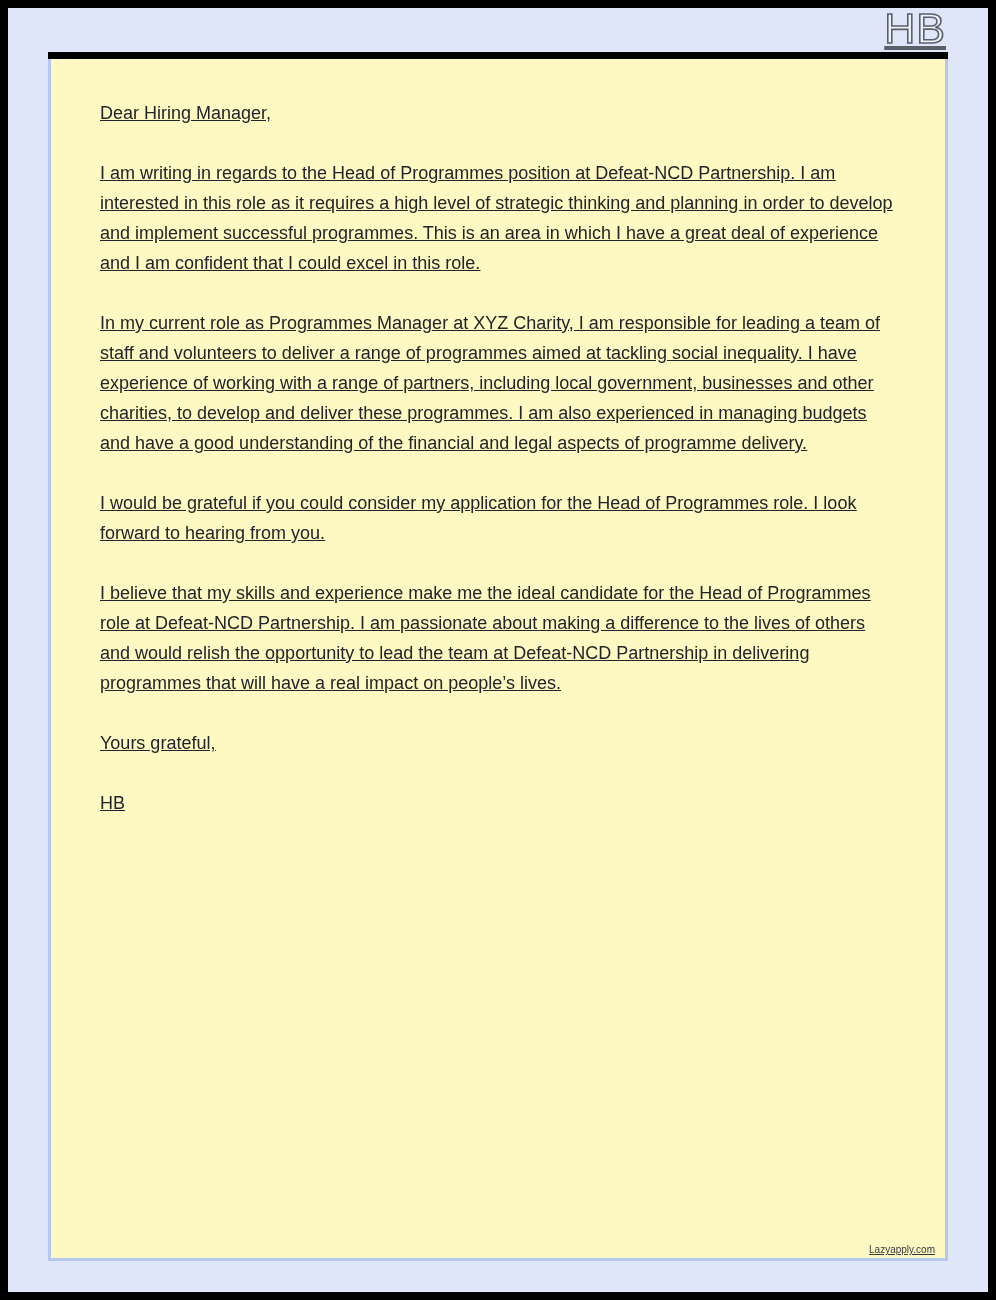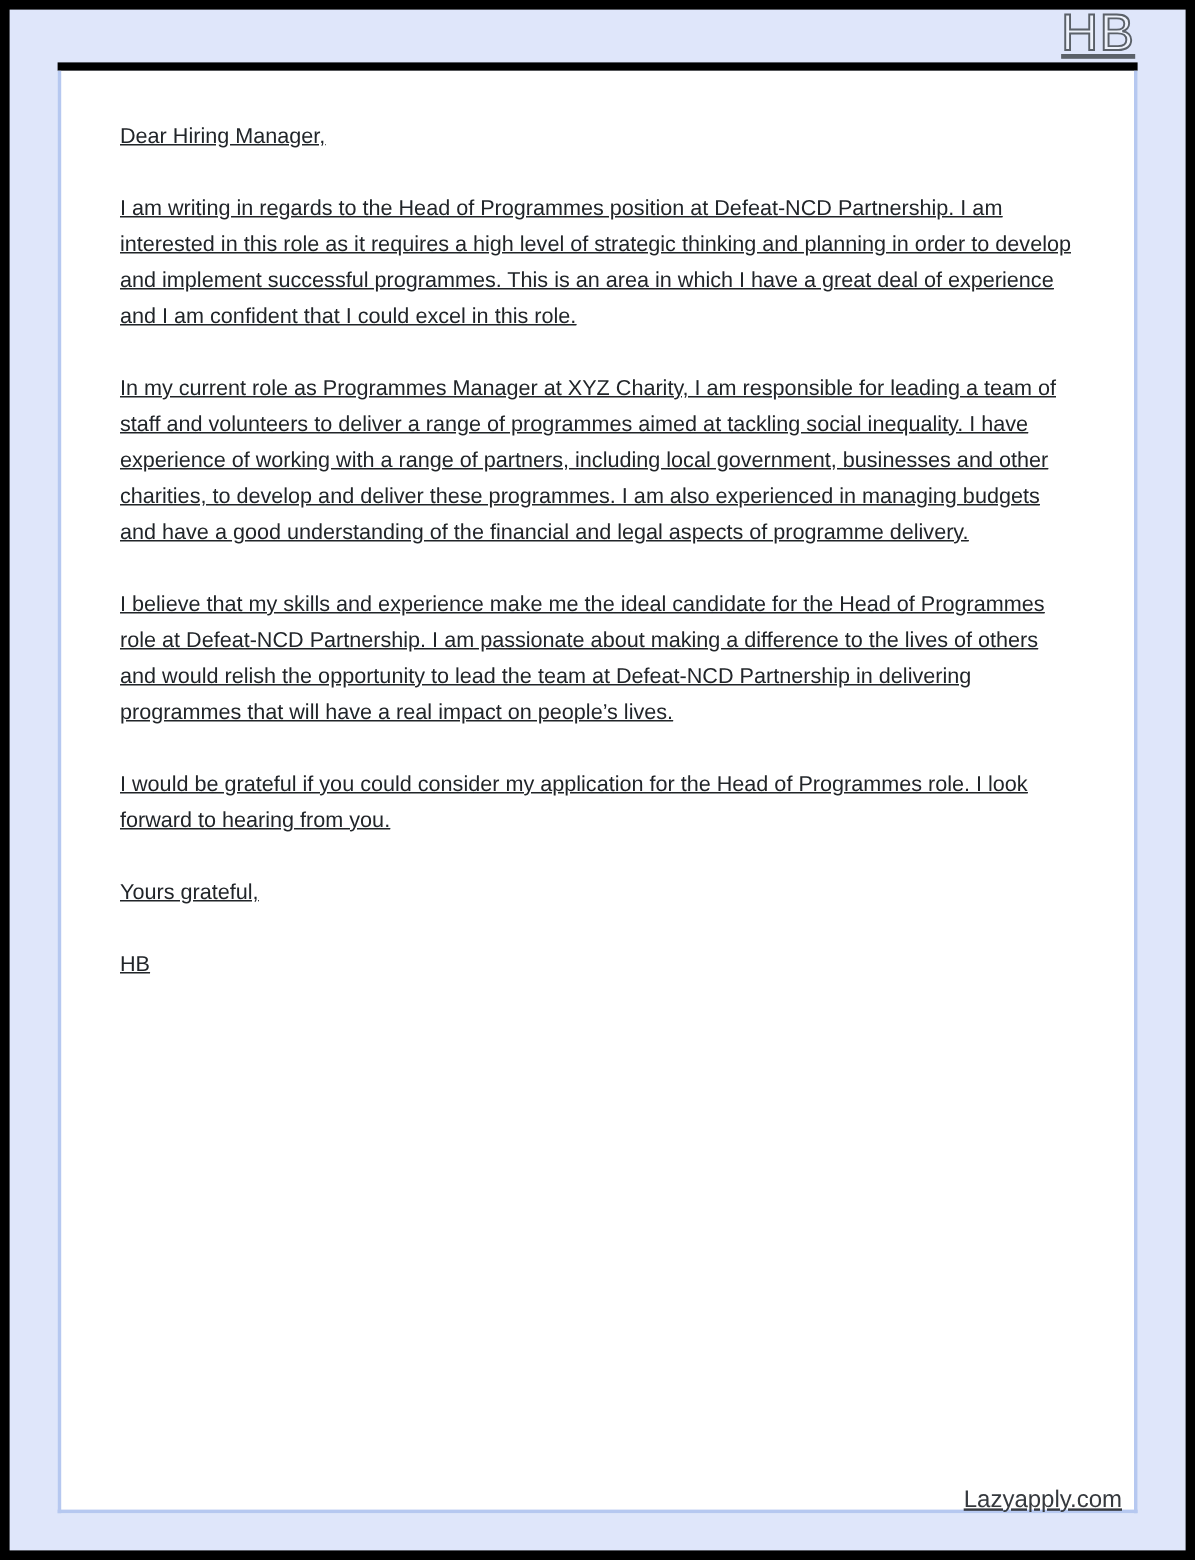--- a/index.html
+++ b/index.html
@@ -47,21 +47,21 @@
     width: 900px;
     height: 7px;
     background: var(--top_bar);
   }
   .letter-panel {
     position: absolute;
     left: 48px;
     top: 59px;
     width: 900px;
     height: 1202px;
-    background: #ffffff;
+    background: #fef9c3;
     border: 3px solid var(--panel_border);
     border-top: none;
   }
   .letter-content {
     padding: 39px 48px 0 49px;
     color: var(--text);
     font-size: 18px;
     line-height: 30px;
   }
   .letter-content p,
@@ -71,21 +71,21 @@
   .signature-name { margin-bottom: 0 !important; }
   .letter-date {
     margin-top: 10px;
     font-size: 19px;
     color: var(--date);
   }
   .watermark {
     position: absolute;
     right: 10px;
     bottom: 0px;
-    font-size: 20px;
+    font-size: 10px;
     line-height: 16px;
     color: var(--watermark);
     text-align: right;
   }
 </style>
 </head>
 <body>
 
 <div class="page-bg"></div>
 
@@ -95,23 +95,23 @@
 
 <div class="letter-panel">
   <div class="letter-content">
 
     <p class="block">Dear Hiring Manager,</p>
 
     <p>I am writing in regards to the Head of Programmes position at Defeat-NCD Partnership. I am interested in this role as it requires a high level of strategic thinking and planning in order to develop and implement successful programmes. This is an area in which I have a great deal of experience and I am confident that I could excel in this role.</p>
 
     <p>In my current role as Programmes Manager at XYZ Charity, I am responsible for leading a team of staff and volunteers to deliver a range of programmes aimed at tackling social inequality. I have experience of working with a range of partners, including local government, businesses and other charities, to develop and deliver these programmes. I am also experienced in managing budgets and have a good understanding of the financial and legal aspects of programme delivery.</p>
 
+    <p>I would be grateful if you could consider my application for the Head of Programmes role. I look forward to hearing from you.</p>
+
     <p>I believe that my skills and experience make me the ideal candidate for the Head of Programmes role at Defeat-NCD Partnership. I am passionate about making a difference to the lives of others and would relish the opportunity to lead the team at Defeat-NCD Partnership in delivering programmes that will have a real impact on people’s lives.</p>
-
-    <p>I would be grateful if you could consider my application for the Head of Programmes role. I look forward to hearing from you.</p>
 
     <p class="block">Yours grateful,</p>
 
     <p class="block signature-name">HB</p>
 
 
   </div>
 
   <div class="watermark">Lazyapply.com</div>
 </div>

